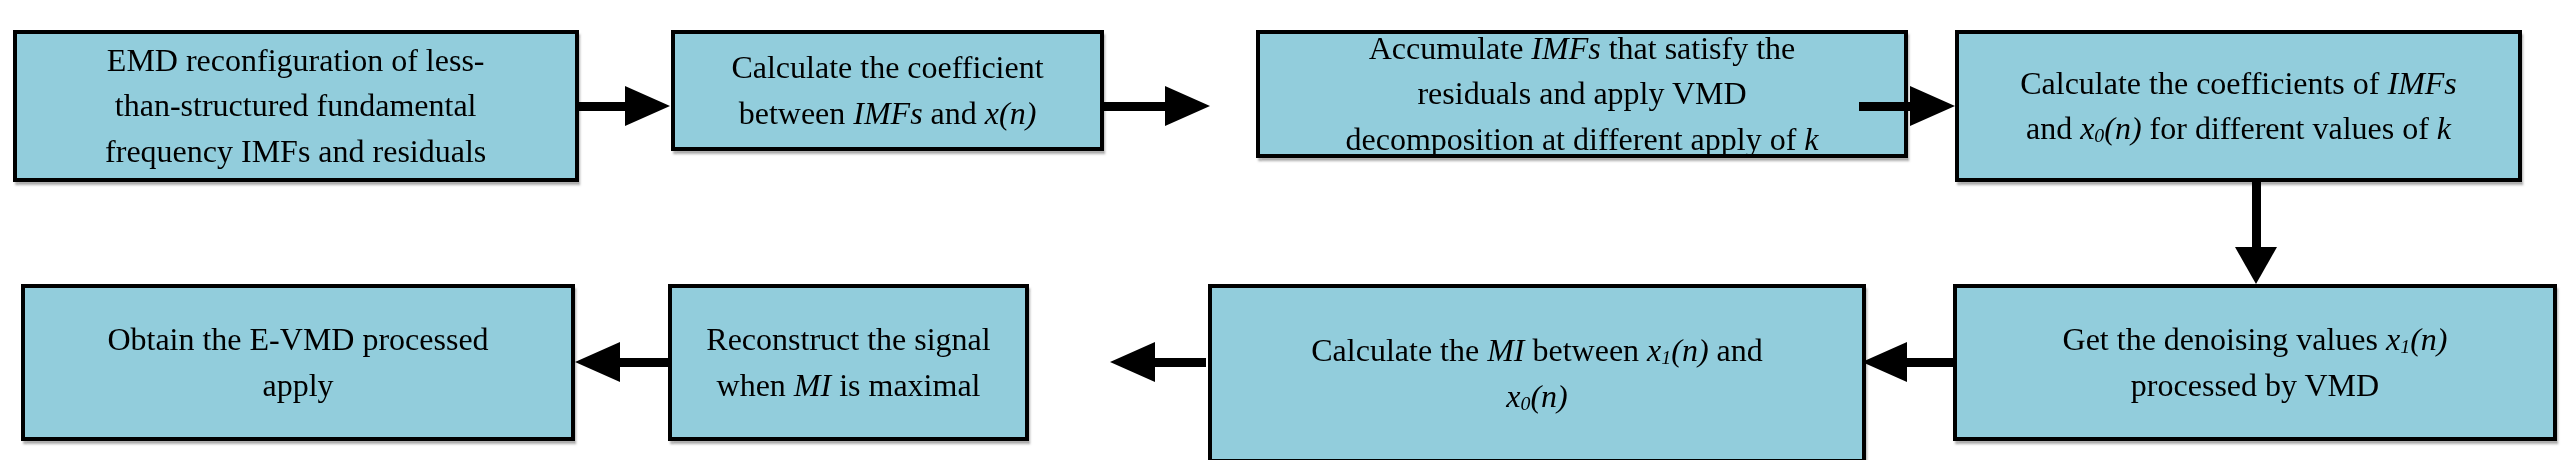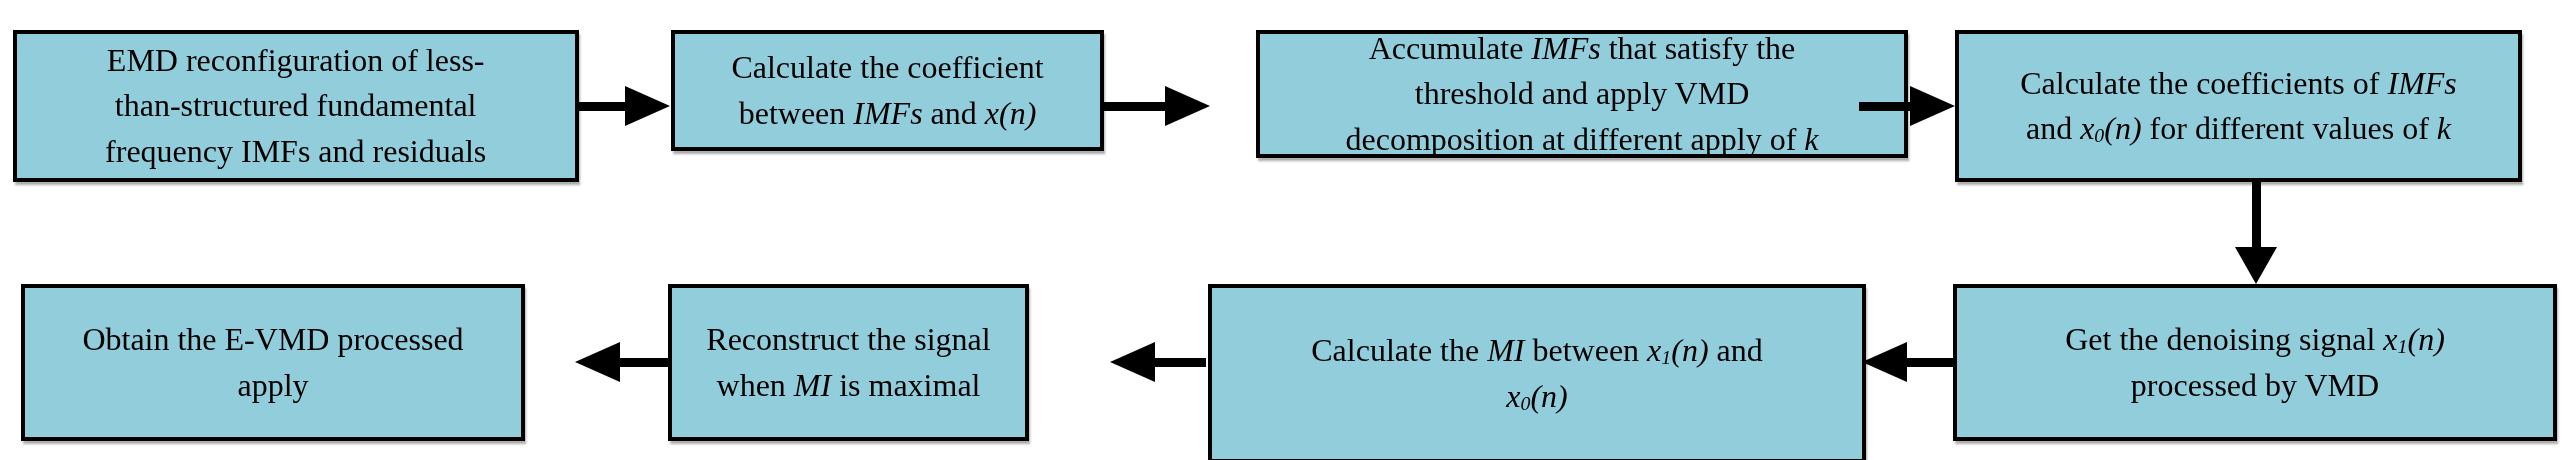--- a/index.html
+++ b/index.html
@@ -59,41 +59,41 @@
       <div class="line"><span>EMD reconfiguration of less-</span></div>
       <div class="line"><span>than-structured fundamental</span></div>
       <div class="line"><span>frequency IMFs and residuals</span></div>
     </div>
   <div class="box" style="left:671px;  top:30px; width:433px; height:121px">
       <div class="line"><span>Calculate the coefficient</span></div>
       <div class="line"><span>between </span><span class="it">IMFs</span><span> and </span><span class="it">x(n)</span></div>
     </div>
   <div class="box" style="left:1256px; top:30px; width:652px; height:128px">
       <div class="line"><span>Accumulate </span><span class="it">IMFs</span><span> that satisfy the</span></div>
-      <div class="line"><span>threshold and apply VMD</span></div>
+      <div class="line"><span>residuals and apply VMD</span></div>
       <div class="line"><span>decomposition at different apply of </span><span class="it">k</span></div>
     </div>
   <div class="box" style="left:1955px; top:30px; width:567px; height:152px">
       <div class="line"><span>Calculate the coefficients of </span><span class="it">IMFs</span></div>
       <div class="line"><span>and </span><span class="it">x</span><span class="it sub">0</span><span class="it">(n)</span><span> for different values of </span><span class="it">k</span></div>
     </div>
 
   <div class="box" style="left:1953px; top:284px; width:604px; height:157px">
-      <div class="line"><span>Get the denoising signal </span><span class="it">x</span><span class="it sub">1</span><span class="it">(n)</span></div>
+      <div class="line"><span>Get the denoising values </span><span class="it">x</span><span class="it sub">1</span><span class="it">(n)</span></div>
       <div class="line"><span>processed by VMD</span></div>
     </div>
   <div class="box" style="left:1208px; top:284px; width:658px; height:179px">
       <div class="line"><span>Calculate the </span><span class="it">MI</span><span> between </span><span class="it">x</span><span class="it sub">1</span><span class="it">(n)</span><span> and</span></div>
       <div class="line"><span class="it">x</span><span class="it sub">0</span><span class="it">(n)</span></div>
     </div>
   <div class="box" style="left:668px;  top:284px; width:361px; height:157px">
       <div class="line"><span>Reconstruct the signal</span></div>
       <div class="line"><span>when </span><span class="it">MI</span><span> is maximal</span></div>
     </div>
-  <div class="box" style="left:21px;   top:284px; width:504px; height:157px">
+  <div class="box" style="left:21px;   top:284px; width:554px; height:157px">
       <div class="line"><span>Obtain the E-VMD processed</span></div>
       <div class="line"><span>apply</span></div>
     </div>
 
   <div>
     <div class="shaft-h" style="left:576px; top:102px; width:52px"></div>
     <div class="head head-right" style="left:625px; top:86px"></div>
   </div>
   <div>
     <div class="shaft-h" style="left:1101px; top:102px; width:66px"></div>

